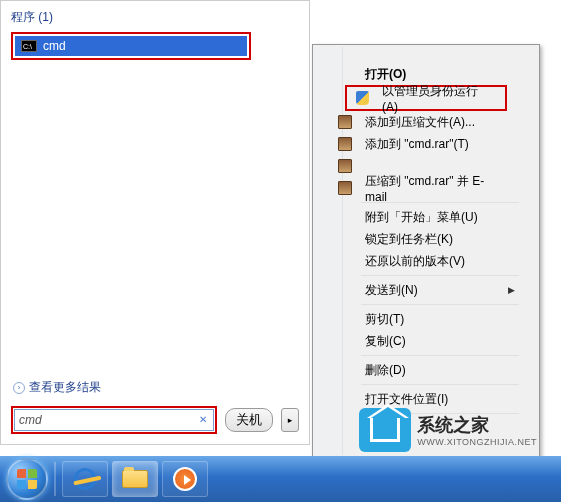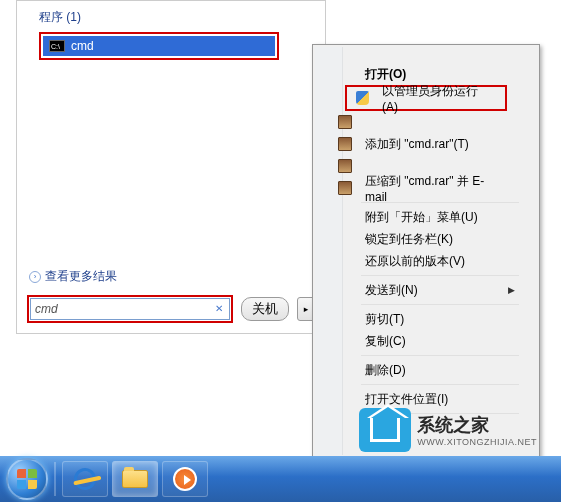--- a/index.html
+++ b/index.html
@@ -1,18 +1,18 @@
 <!DOCTYPE html>
 <html><head>
 <meta charset="utf-8">
 <style>
   * { box-sizing: border-box; margin: 0; padding: 0; }
   body { font-family: "Microsoft YaHei", "Segoe UI", Tahoma, sans-serif; font-size: 12px; background: #fff; width: 561px; height: 502px; position: relative; overflow: hidden; }
   
-  .start-panel { position: absolute; left: 0; top: 0; width: 310px; height: 334px; background: #fff; border: 1px solid #ccc; padding: 8px 22px; margin-left: 16px; }
+  .start-panel { position: absolute; left: 0; top: 0; width: 310px; height: 445px; background: #fff; border: 1px solid #ccc; padding: 8px 10px; }
   .section-header { color: #1e3f8b; font-size: 12px; margin-bottom: 6px; }
   .result-box { border: 2px solid #d00000; padding: 2px; width: 240px; }
   .result-item { display: flex; align-items: center; background: #2f6bd6; color: #fff; padding: 3px 6px; gap: 6px; }
   .cmd-icon { width: 16px; height: 12px; background: #000; border: 1px solid #666; display: flex; align-items: center; justify-content: flex-start; font-size: 7px; color: #fff; padding-left: 1px; }
   
   .see-more { position: absolute; bottom: 48px; left: 12px; display: flex; align-items: center; gap: 4px; color: #1e3f8b; cursor: pointer; }
   .see-more .arrow { width: 12px; height: 12px; border: 1px solid #8aa8d8; border-radius: 50%; display: flex; align-items: center; justify-content: center; color: #4a7acc; font-size: 8px; }
   
   .search-row { position: absolute; bottom: 10px; left: 10px; display: flex; align-items: center; gap: 8px; }
   .search-wrap { border: 2px solid #d00000; padding: 1px; }
@@ -97,20 +97,21 @@
           <span class="shield-icon"></span>
         </span>
       <span>以管理员身份运行(A)</span>
     </div>
   </div>
 
   <div class="menu-item">
     <span class="menu-icon">
         <span class="rar-icon"></span>
       </span>
+    <span>添加到压缩文件(A)...</span>
   </div>
   <div class="menu-item">
     <span class="menu-icon">
         <span class="rar-icon"></span>
       </span>
     <span>添加到 "cmd.rar"(T)</span>
   </div>
   <div class="menu-item">
     <span class="menu-icon">
         <span class="rar-icon"></span>

